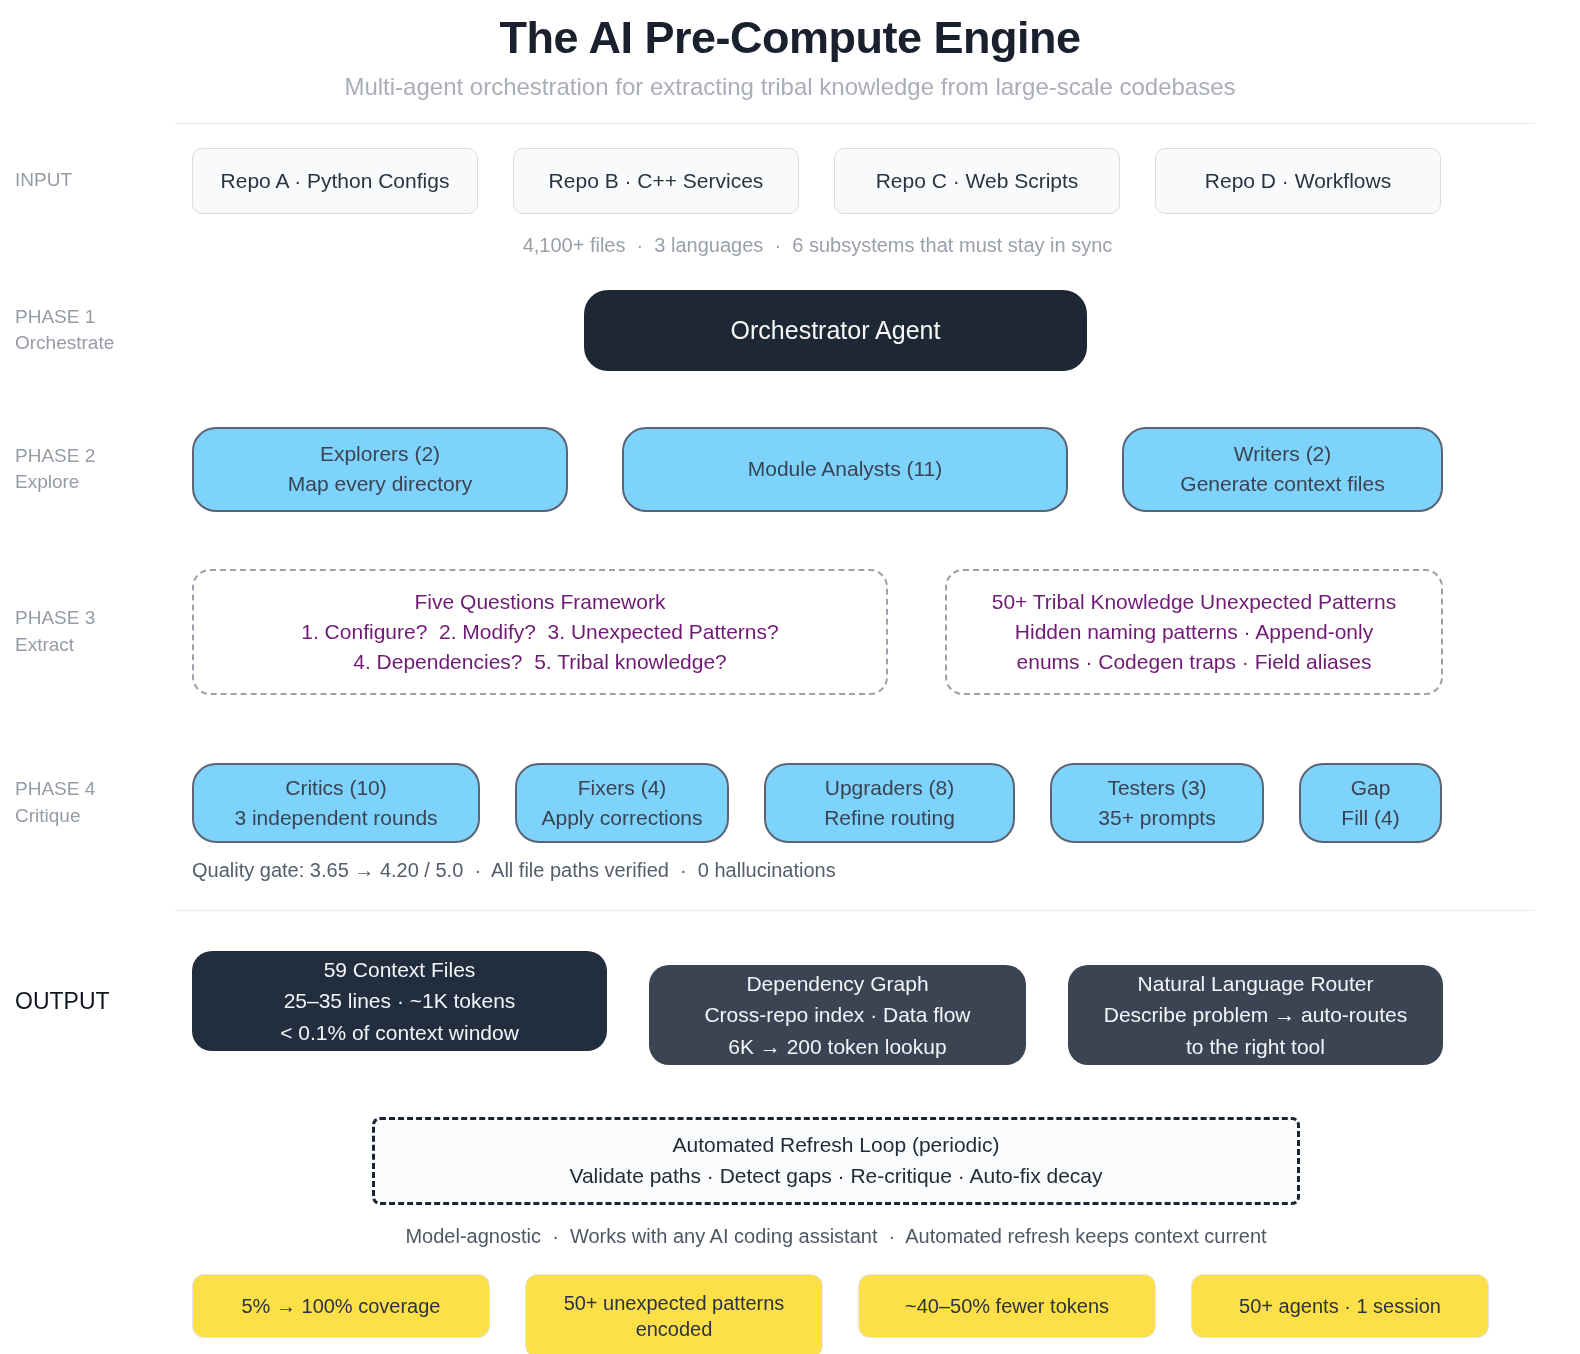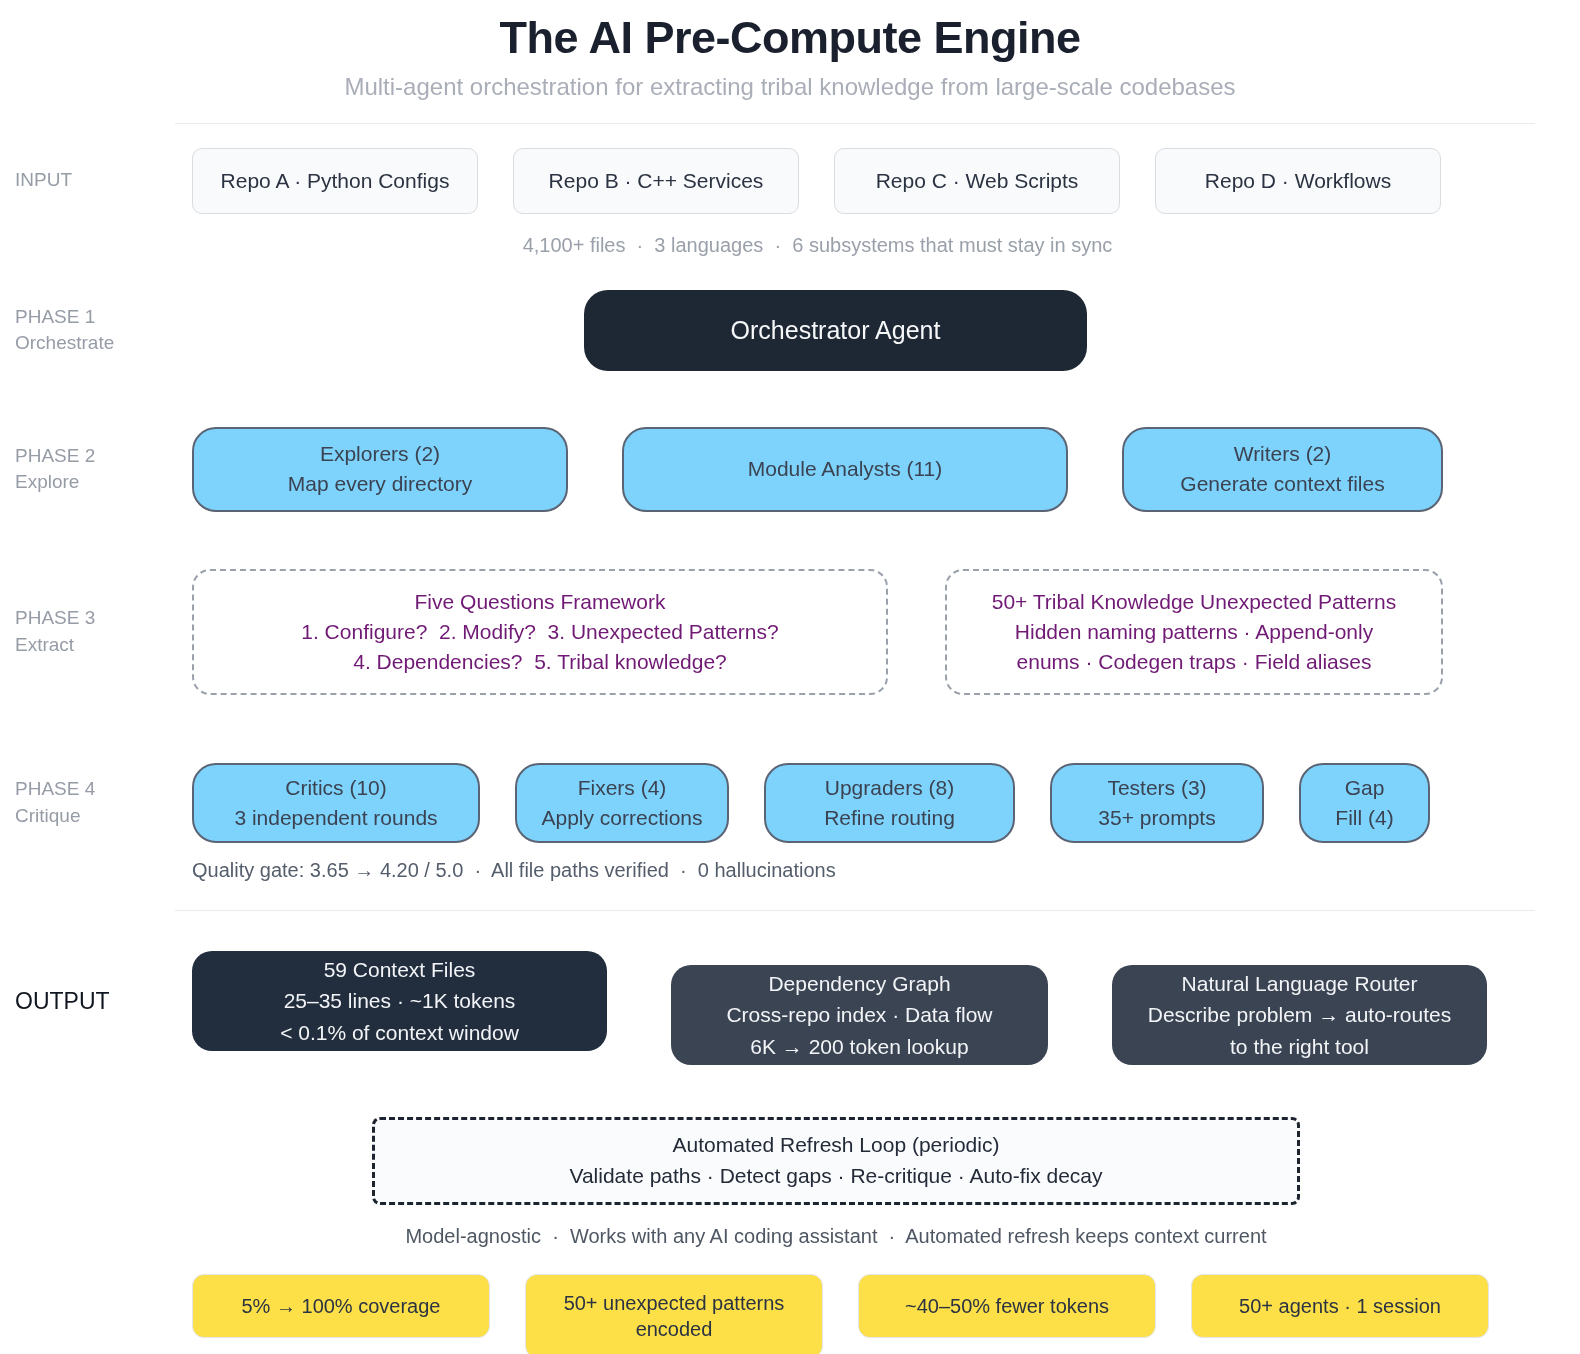--- a/index.html
+++ b/index.html
@@ -10,21 +10,21 @@
   .title { font-size:45px; font-weight:700; color:#1a202e; letter-spacing:-0.5px; line-height:1.15; }
   .subtitle { font-size:24px; color:#a9aeb8; margin-top:9px; }
 
   .divider { height:1px; background:#e8eaed; margin:22px 45px 0 175px; }
   .divider.mid { margin-top:28px; }
 
   .row { display:flex; align-items:center; }
   .row-label { width:192px; flex-shrink:0; padding-left:15px; font-size:19px; color:#969ca6; line-height:1.4; }
   .row-label.output-label { font-size:23px; color:#10161f; font-weight:500; }
   .row-content { display:flex; align-items:center; }
-  .g35 { gap:35px; } .g42 { gap:64px; } .g54 { gap:54px; } .g57 { gap:57px; }
+  .g35 { gap:35px; } .g42 { gap:42px; } .g54 { gap:54px; } .g57 { gap:57px; }
 
   .node { display:flex; flex-direction:column; justify-content:center; align-items:center;
           text-align:center; white-space:pre-wrap; }
 
   
   .input-row { margin-top:24px; }
   .input-node { width:286px; height:66px; background:#f8fafb; border:1px solid #d9dde2;
                 border-radius:10px; font-size:21px; color:#2b3342; }
   .caption { font-size:20px; color:#9aa0aa; white-space:pre-wrap; text-align:center; }
   .caption.input-caption { margin:20px 137px 0 192px; }
@@ -34,21 +34,21 @@
   .orchestrator { margin-left:375px; width:503px; height:81px; background:#1e2734;
                   color:#f6f7f9; border-radius:24px; font-size:25px; }
 
   
   .phase2-row { margin-top:56px; }
   .phase4-row { margin-top:68px; }
   .phase-node { background:#7dd3fc; border:2px solid #5b6474; border-radius:24px;
                 font-size:21px; color:#3b4352; line-height:1.42; }
   .p2 { height:85px; } .p4 { height:80px; }
   .w376 { width:376px; } .w446 { width:446px; } .w321 { width:321px; }
-  .w288 { width:288px; } .w214 { width:214px; } .w251 { width:251px; } .w143 { width:131px; }
+  .w288 { width:288px; } .w214 { width:214px; } .w251 { width:251px; } .w143 { width:143px; }
 
   
   .phase3-row { margin-top:57px; }
   .dashed-node { background:#ffffff; border:2px dashed #9aa1ab; border-radius:18px;
                  height:126px; font-size:21px; color:#701a75; line-height:1.42; }
   .w696 { width:696px; } .w498 { width:498px; }
 
   .quality-gate { margin:16px 0 0 192px; font-size:20px; color:#545d6b; white-space:pre-wrap; }
 
   

